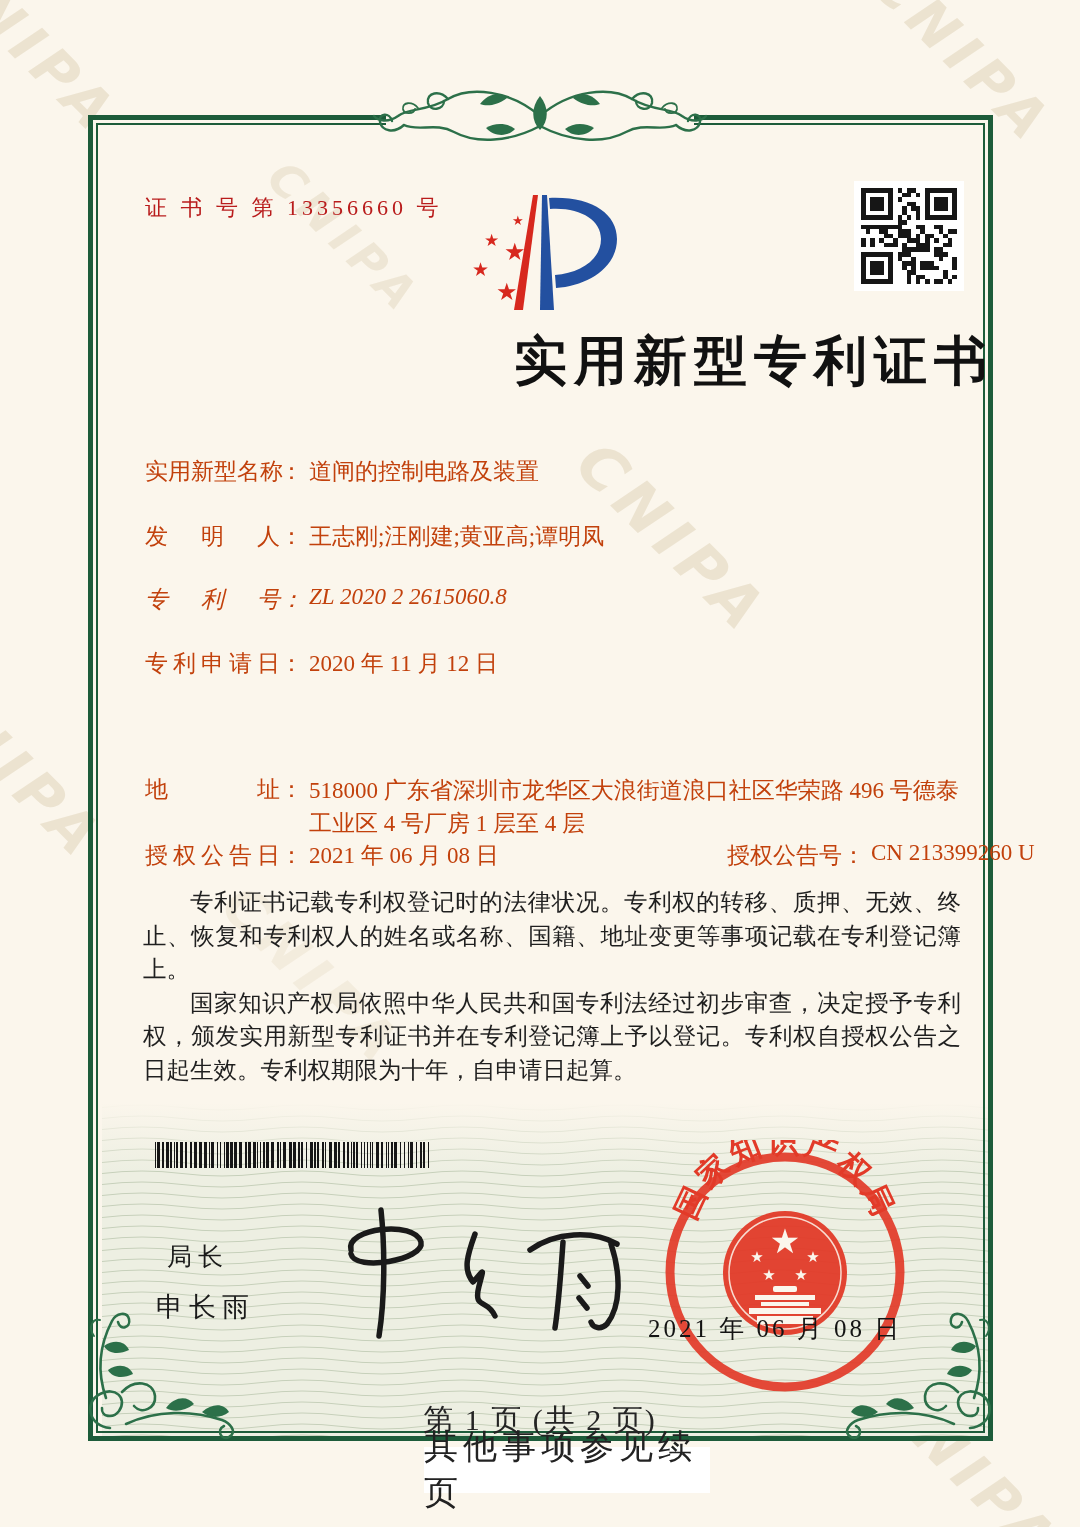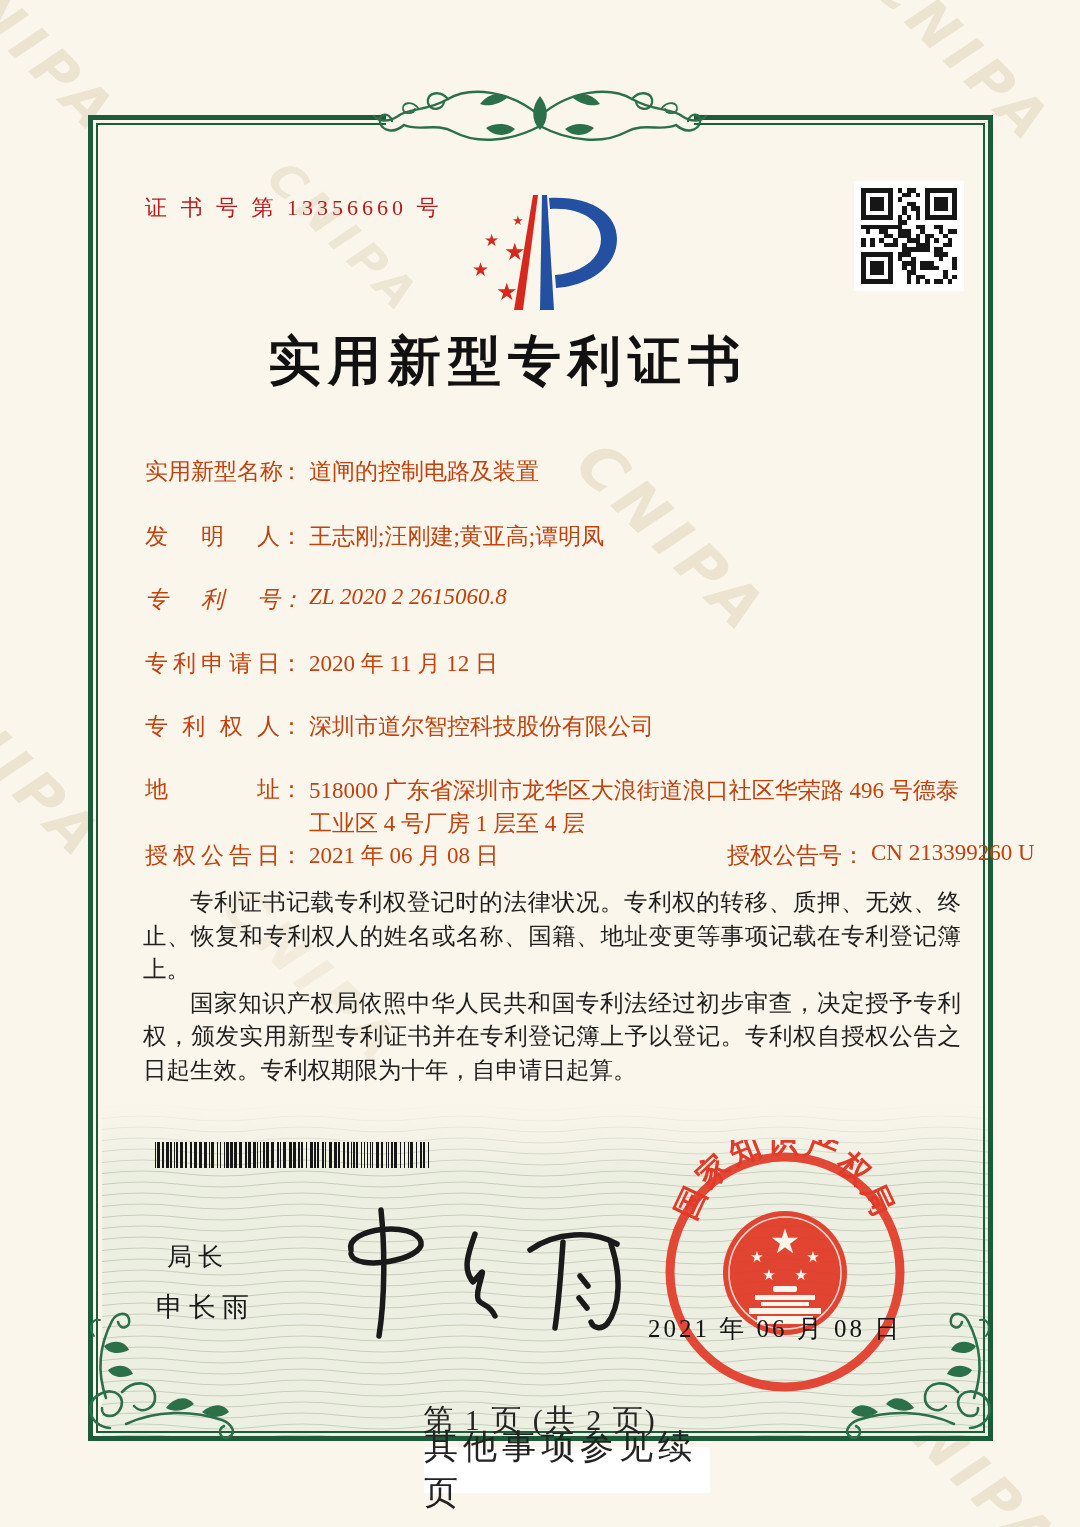--- a/index.html
+++ b/index.html
@@ -38,21 +38,21 @@
     position:absolute;left:145px;top:193px;z-index:10;
     font-size:22px;letter-spacing:4px;color:#b91c1c;
   }
   .logo{position:absolute;left:452px;top:176px;width:195px;height:148px;z-index:10;}
   .logo .star{position:absolute;color:#d7281e;font-family:"DejaVu Sans",sans-serif;line-height:1;}
   .qr-box{
     position:absolute;left:854px;top:181px;width:110px;height:110px;background:#fff;z-index:10;
     display:flex;align-items:center;justify-content:center;
   }
   .title{
-    position:absolute;left:16px;top:326px;width:984px;text-align:center;z-index:10;
+    position:absolute;left:10px;top:326px;width:984px;text-align:right;z-index:10;
     font-size:53px;font-weight:bold;letter-spacing:7px;color:#111;
   }
   
   .frow{position:absolute;left:145px;z-index:10;font-size:23px;color:#c2410c;white-space:nowrap;}
   .flabel{display:inline-block;width:135px;text-align:justify;text-align-last:justify;vertical-align:top;}
   .fcolon{display:inline-block;vertical-align:top;margin-right:6px;}
   .fvalue{display:inline-block;vertical-align:top;}
   .fvalue.wrap{white-space:normal;width:660px;line-height:33px;}
   .grant2{position:absolute;left:582px;top:0;}
   .grant2 .flabel{width:auto;}
@@ -401,23 +401,20 @@
   </div>
   <div class="frow" style="top:521px;">
     <span class="flabel">发明人</span><span class="fcolon">：</span><span class="fvalue">王志刚;汪刚建;黄亚高;谭明凤</span>
   </div>
   <div class="frow" style="top:584px;font-style:italic;">
     <span class="flabel">专利号</span><span class="fcolon">：</span><span class="fvalue">ZL 2020 2 2615060.8</span>
   </div>
   <div class="frow" style="top:648px;">
     <span class="flabel">专利申请日</span><span class="fcolon">：</span><span class="fvalue">2020 年 11 月 12 日</span>
   </div>
-  <div class="frow" style="top:711px;">
-    <span class="flabel">专利权人</span><span class="fcolon">：</span><span class="fvalue">深圳市道尔智控科技股份有限公司</span>
-  </div>
   <div class="frow" style="top:774px;">
     <span class="flabel">地址</span><span class="fcolon">：</span><span class="fvalue wrap">518000 广东省深圳市龙华区大浪街道浪口社区华荣路 496 号德泰工业区 4 号厂房 1 层至 4 层</span>
   </div>
   <div class="frow" style="top:840px;">
     <span class="flabel">授权公告日</span><span class="fcolon">：</span><span class="fvalue">2021 年 06 月 08 日</span>
     <span class="grant2">
       <span class="flabel">授权公告号</span><span class="fcolon">：</span><span class="fvalue">CN 213399260 U</span>
     </span>
   </div>
 

